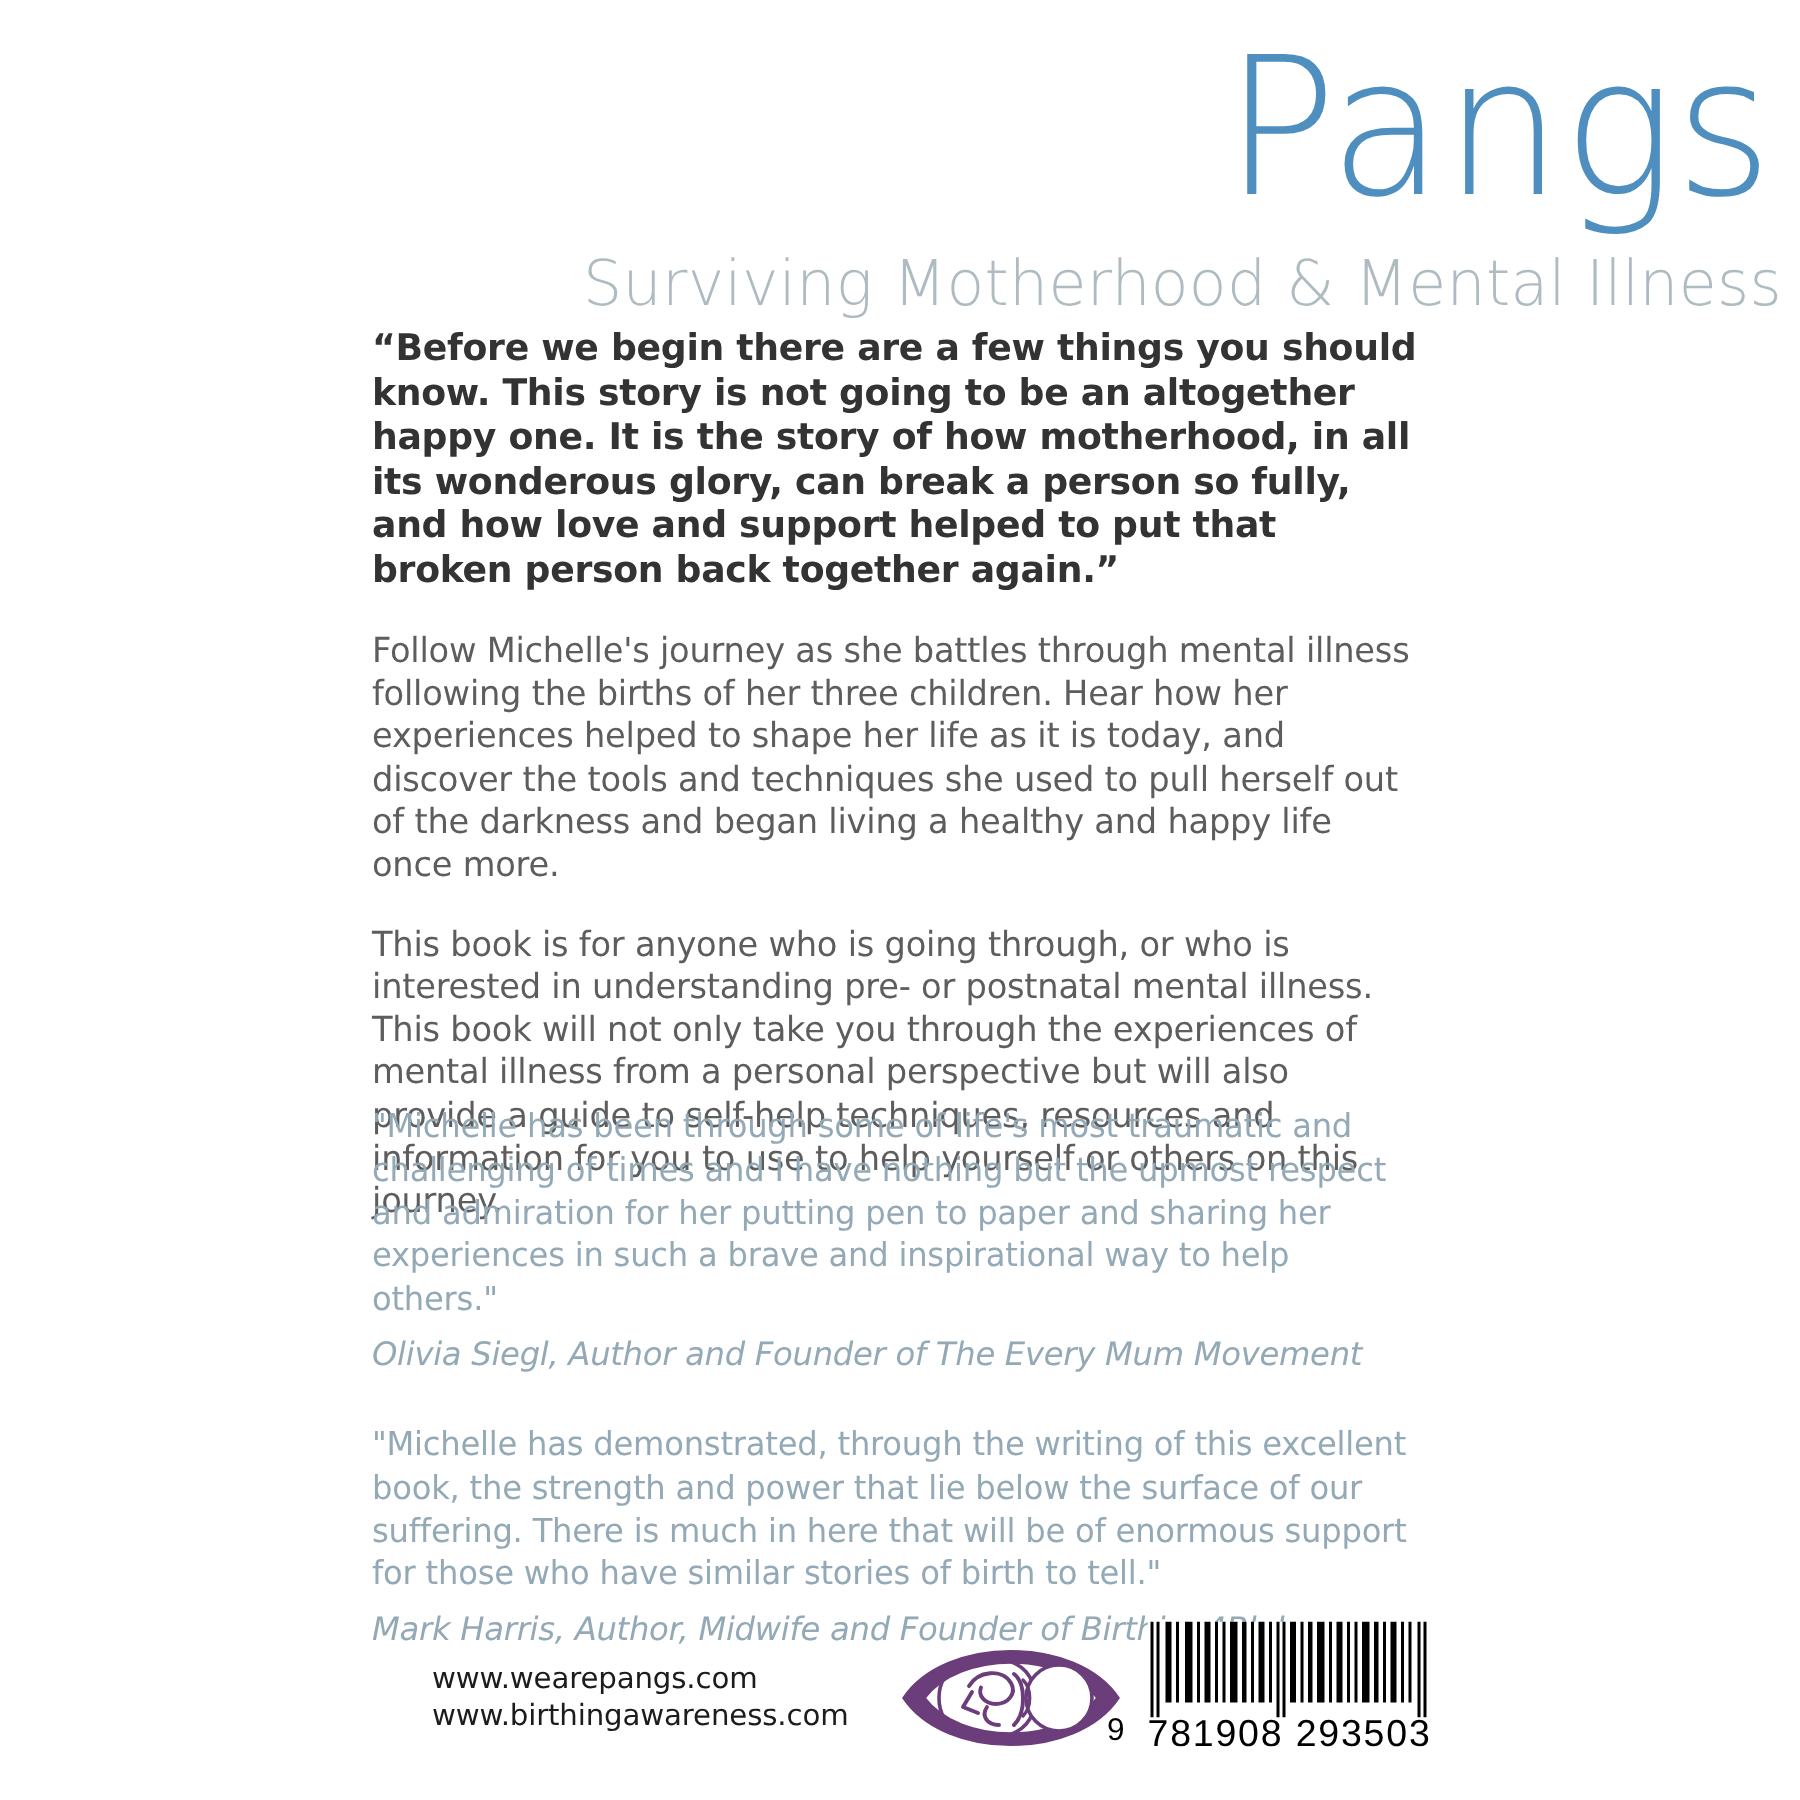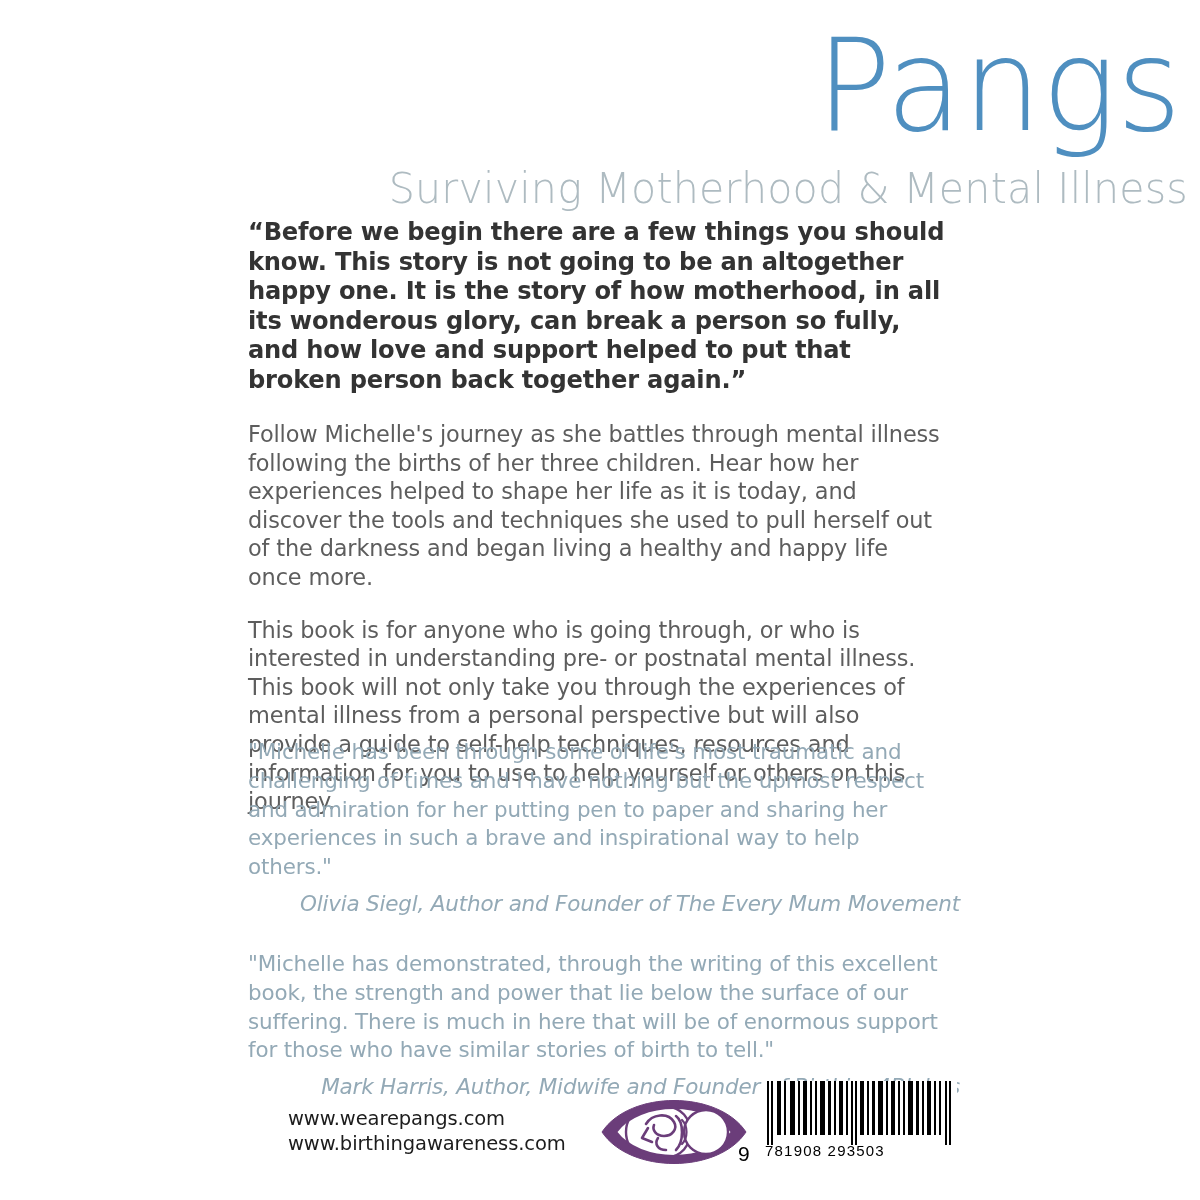--- a/index.html
+++ b/index.html
@@ -106,21 +106,20 @@
     transform-origin: left top;
   }
   .testimonial-attrib {
     font-family: "DejaVu Sans", sans-serif;
     font-style: italic;
     font-weight: 400;
     font-size: 21.5px;
     line-height: 28px;
     color: #93a9b6;
     margin: 8px 0 0 0;
-    text-align: right;
     letter-spacing: -0.2px;
   }
   .testimonial-gap { height: 18px; }
 
   
   .footer {
     position: absolute;
     left: 0;
     top: 1072px;
     width: 1200px;
@@ -162,21 +161,21 @@
     top: 0;
     width: 192px;
     height: 64px;
   }
   .barcode-digits {
     position: absolute;
     left: 0;
     top: 61px;
     width: 192px;
     font-family: "Liberation Sans", sans-serif;
-    font-size: 15px;
+    font-size: 25px;
     letter-spacing: 1.2px;
     color: #000000;
     white-space: nowrap;
   }
   .barcode-lead {
     position: absolute;
     left: -27px;
     top: 61px;
     font-family: "Liberation Sans", sans-serif;
     font-size: 21px;

